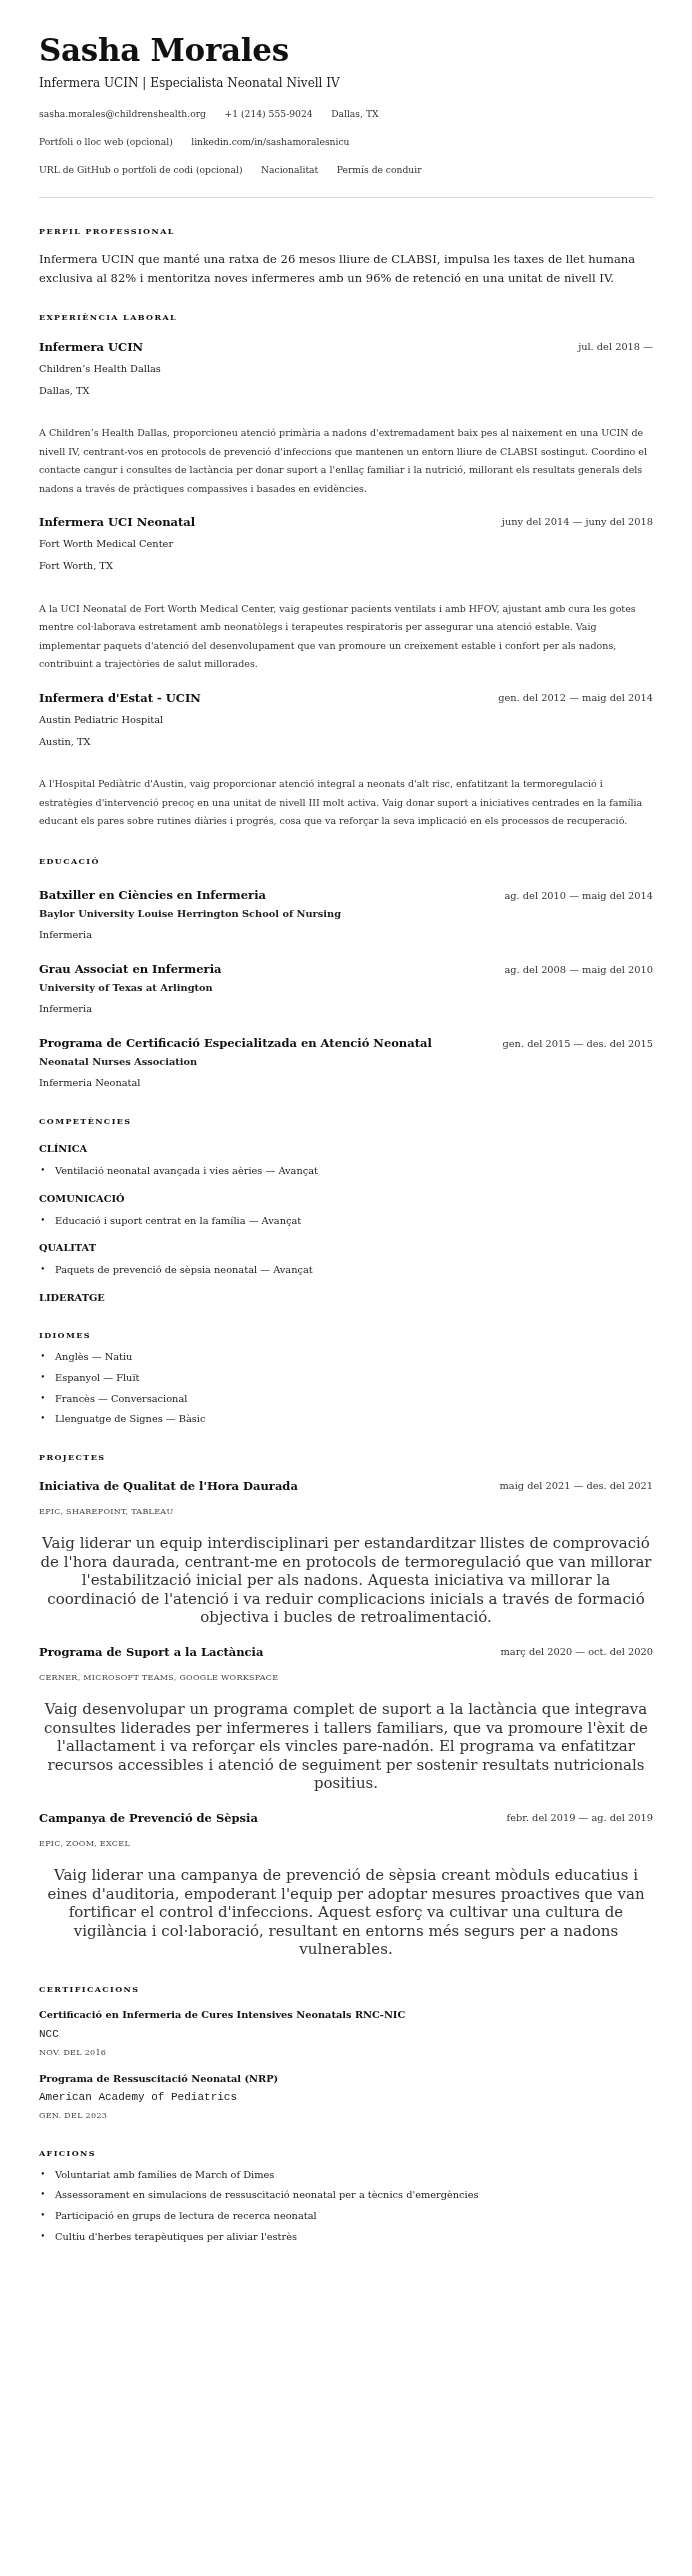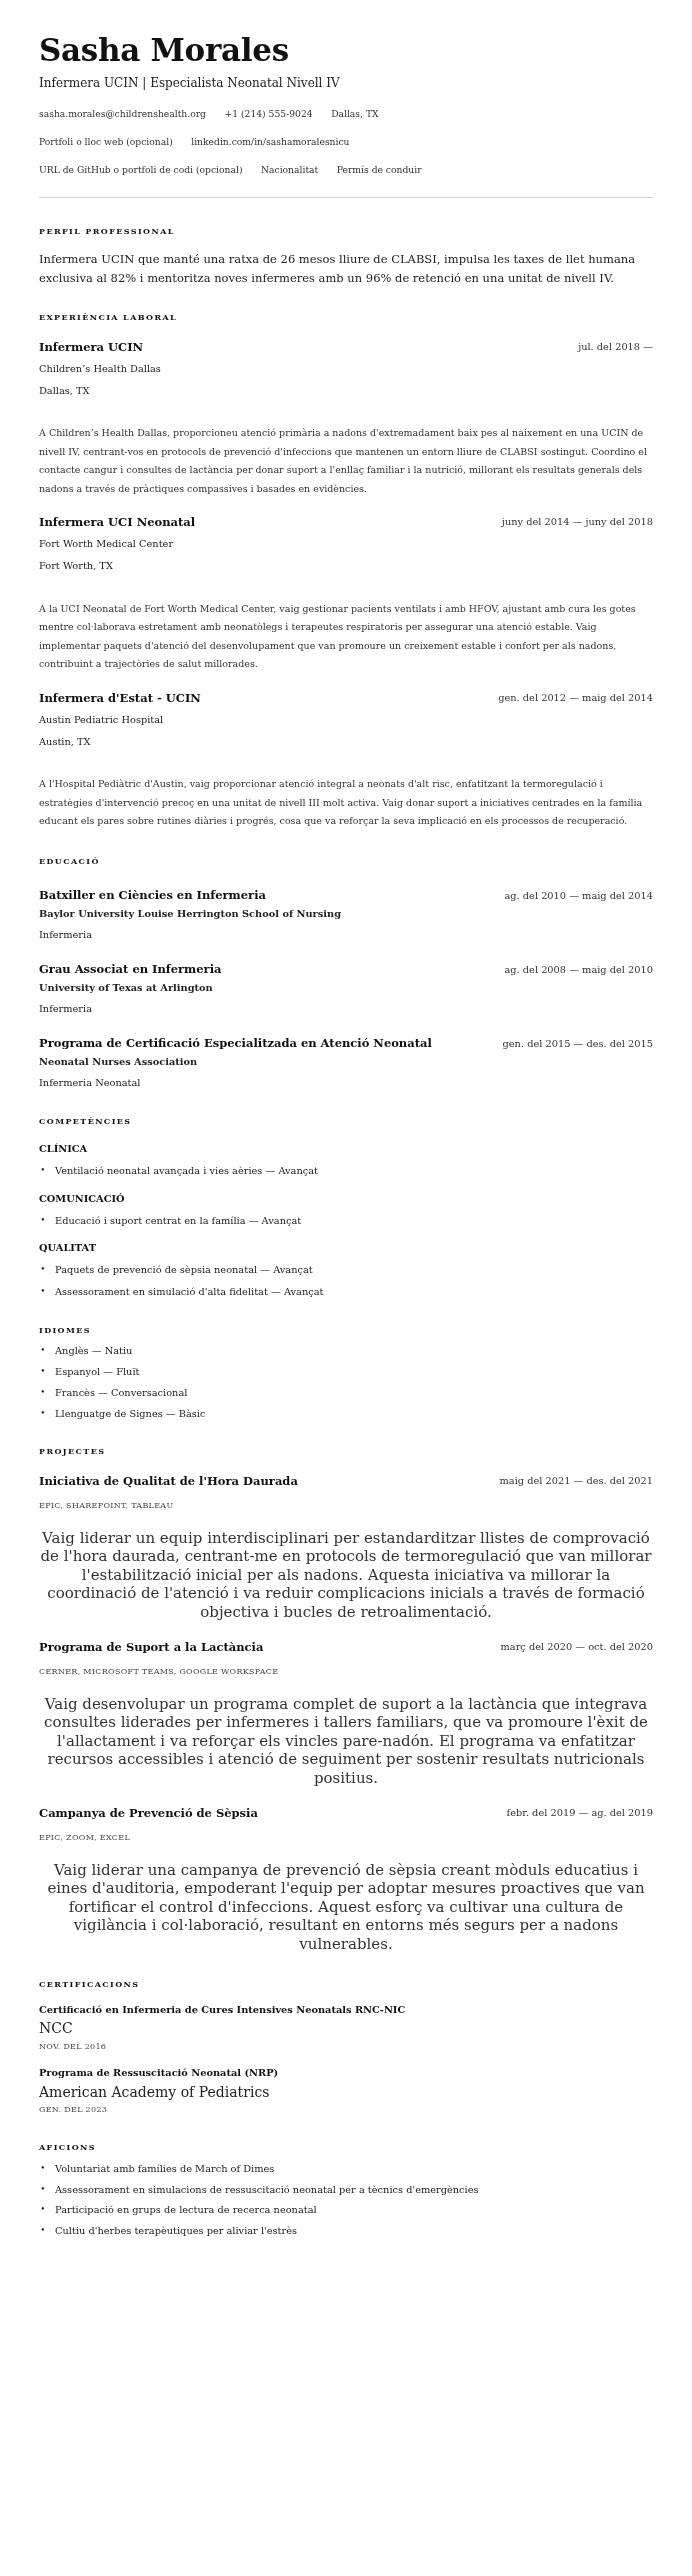--- a/index.html
+++ b/index.html
@@ -150,21 +150,21 @@
     .proj-desc {
       font-size: 15px;
       line-height: 18.5px;
       color: #333;
       margin-top: 16px;
       text-align: center;
     }
     
     .cert-entry { margin-top: 11.5px; }
     .cert-title { font-size: 9.8px; font-weight: bold; color: #111; line-height: 15px; }
-    .cert-issuer { font-size: 14px; color: #222; line-height: 15px; margin-top: 4.6px; }
+    .cert-issuer { font-size: 11px; color: #222; line-height: 15px; margin-top: 4.6px; font-family: Liberation Mono, monospace; }
     .cert-date { font-size: 8px; letter-spacing: 0.3px; color: #444; line-height: 12.7px; margin-top: 4.6px; text-transform: uppercase; }
     .hobby-list { margin-top: 12.7px; }
   </style>
 </head>
 <body>
 
 <div class="page">
 
   <header>
     <h1 class="name">Sasha Morales</h1>
@@ -268,23 +268,21 @@
     <div class="skill-cat">COMUNICACIÓ</div>
     <ul class="bullets">
       <li>Educació i suport centrat en la família — Avançat</li>
     </ul>
 
     <div class="skill-cat">QUALITAT</div>
     <ul class="bullets">
       <li>Paquets de prevenció de sèpsia neonatal — Avançat</li>
     </ul>
 
-    <ul class="bullets">
-      <li>Assessorament en simulació d'alta fidelitat — Avançat</li>
-    </ul>
+    <div class="skill-cat">LIDERATGE</div>
   </section>
 
   <section class="section">
     <h2 class="section-title">Idiomes</h2>
     <ul class="bullets lang-list">
       <li>Anglès — Natiu</li>
       <li>Espanyol — Fluït</li>
       <li>Francès — Conversacional</li>
       <li>Llenguatge de Signes — Bàsic</li>
     </ul>

